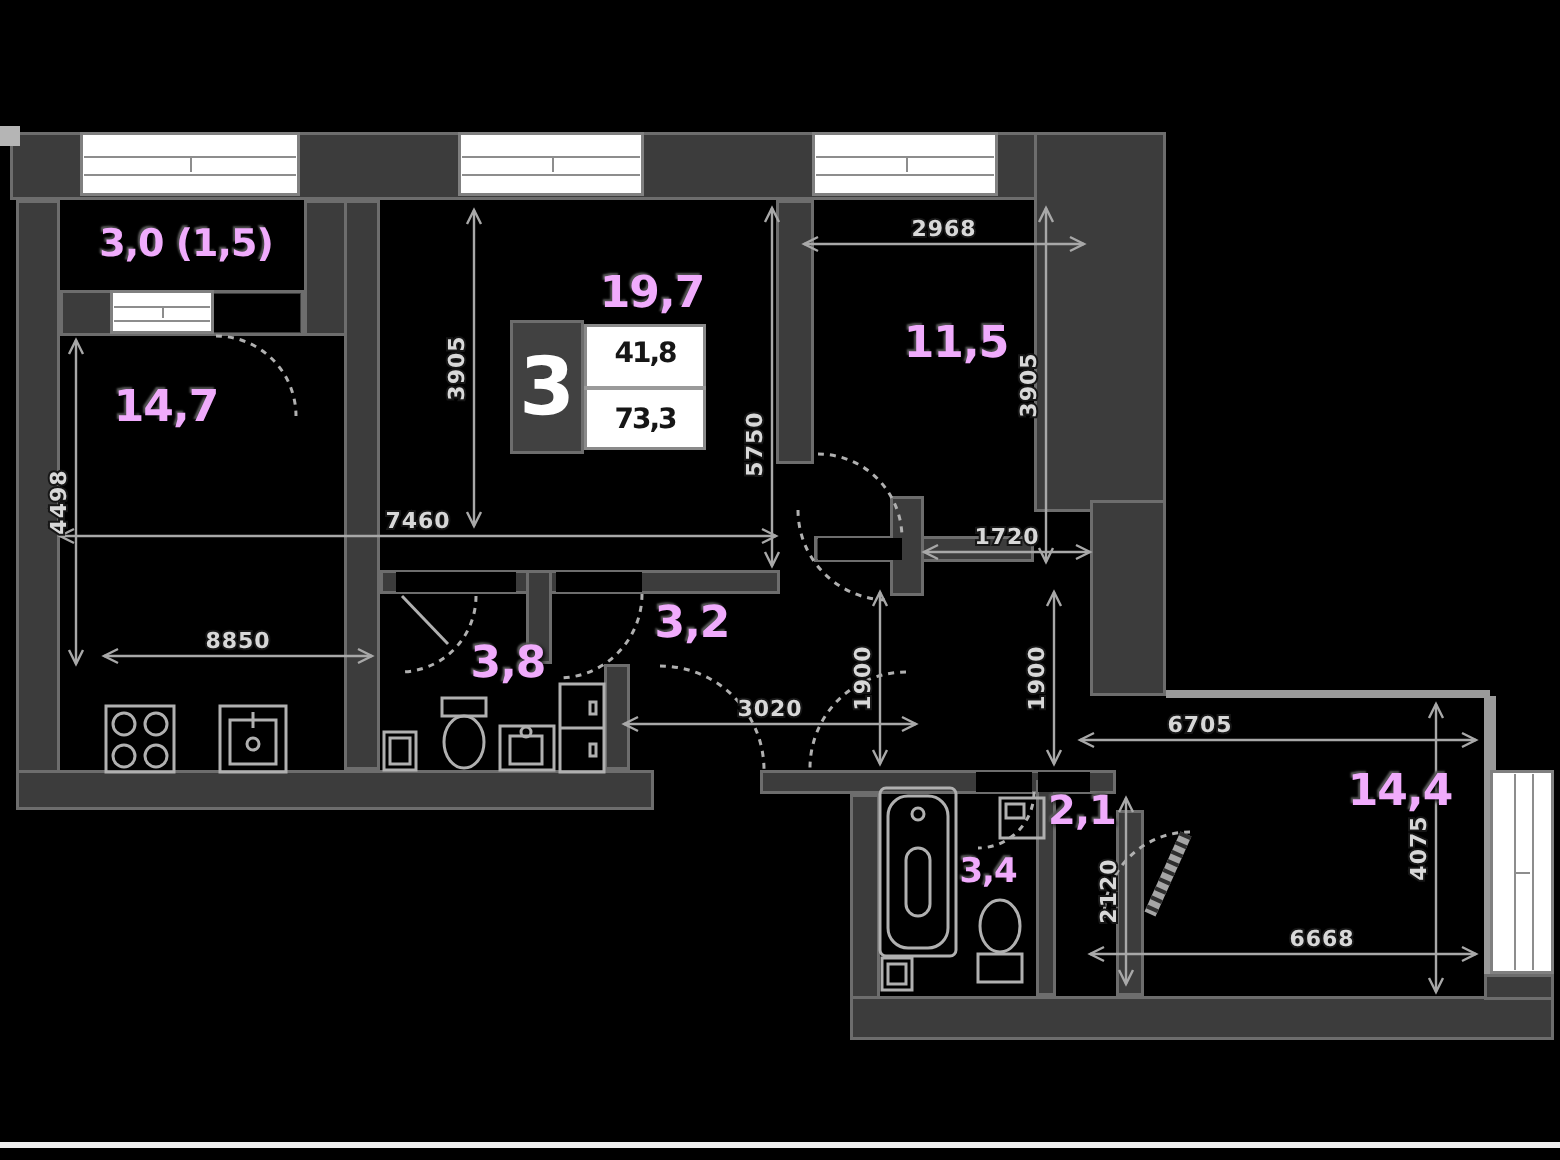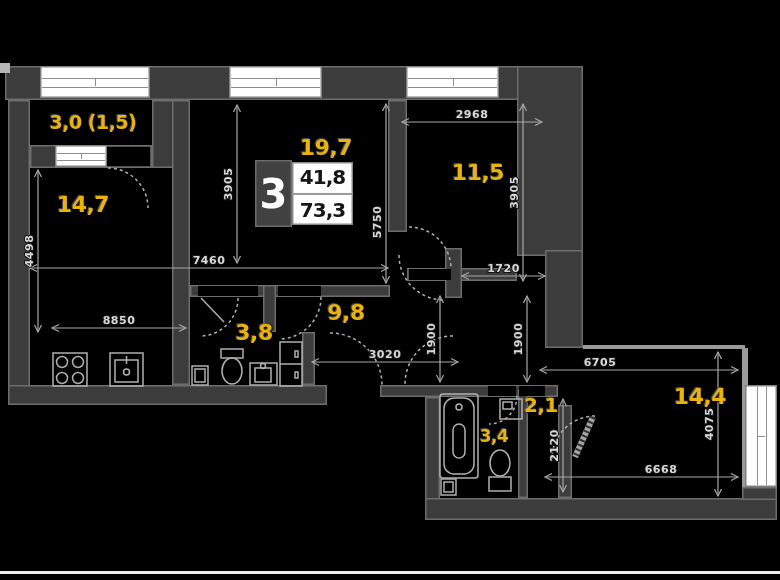--- a/index.html
+++ b/index.html
@@ -9,32 +9,32 @@
   .wall-thin{position:absolute;background:#9a9a9a;}
   .opening{position:absolute;background:#000;}
   .cap{position:absolute;background:#b5b5b5;}
   .window{position:absolute;background:#fff;box-shadow:inset 0 0 0 1.5px #808080;}
   .window.h::before{content:'';position:absolute;left:2px;right:2px;top:38%;height:24%;
       border-top:1px solid #8d8d8d;border-bottom:1px solid #8d8d8d;}
   .window.h::after{content:'';position:absolute;left:50%;top:38%;height:24%;width:1px;background:#8d8d8d;}
   .window.v::before{content:'';position:absolute;top:2px;bottom:2px;left:38%;width:24%;
       border-left:1px solid #8d8d8d;border-right:1px solid #8d8d8d;}
   .window.v::after{content:'';position:absolute;top:50%;left:38%;width:24%;height:1px;background:#8d8d8d;}
-  .room-label{position:absolute;transform:translate(-50%,-50%);color:#eab308;font-weight:700;
+  .room-label{position:absolute;transform:translate(-50%,-50%);color:#f0abfc;font-weight:700;
       text-shadow:1px 1px 2px #000,-1px -1px 1px #5a5a5a;white-space:nowrap;letter-spacing:-0.5px;}
   svg#overlay{position:absolute;left:0;top:0;}
   .dim-text{fill:#d8d8d8;font-size:11px;font-weight:700;paint-order:stroke;stroke:#161616;stroke-width:2px;
       letter-spacing:0.5px;}
   .info-box{position:absolute;left:255px;top:160px;display:flex;align-items:center;}
   .info-rooms{width:37px;height:67px;background:#414141;box-shadow:inset 0 0 0 1.5px #6d6d6d;
       color:#fff;font-size:40px;font-weight:700;display:flex;align-items:center;justify-content:center;}
   .info-areas{width:61px;height:63px;background:#fff;box-shadow:inset 0 0 0 1.5px #8a8a8a;
       display:flex;flex-direction:column;}
   .info-areas>div{flex:1;display:flex;align-items:center;justify-content:center;
-      color:#161616;font-size:20px;font-weight:700;letter-spacing:-1px;}
+      color:#161616;font-size:14px;font-weight:700;letter-spacing:-1px;}
   .info-area-living{border-bottom:2px solid #9a9a9a;}
   .bottom-line{position:absolute;left:0;top:571px;width:780px;height:3px;background:#efefef;}
 </style>
 </head>
 <body>
 
 <div class="plan">
 
   <div class="wall" style="left:5px;top:66px;width:578px;height:34px"></div>
   <div class="wall" style="left:8px;top:100px;width:22px;height:305px"></div>
@@ -241,17 +241,17 @@
       <div class="info-area-total">73,3</div>
     </div>
   </div>
 
   <div class="bottom-line"></div>
 <div class="room-label" style="left: 93px; top: 122px; font-size: 19px;">3,0 (1,5)</div>
     <div class="room-label" style="left: 83px; top: 204px; font-size: 22px;">14,7</div>
     <div class="room-label" style="left: 326px; top: 147px; font-size: 22px;">19,7</div>
     <div class="room-label" style="left: 478px; top: 172px; font-size: 22px;">11,5</div>
     <div class="room-label" style="left: 254px; top: 332px; font-size: 22px;">3,8</div>
-    <div class="room-label" style="left: 346px; top: 312px; font-size: 22px;">9,8</div>
+    <div class="room-label" style="left: 346px; top: 312px; font-size: 22px;">3,2</div>
     <div class="room-label" style="left: 494px; top: 436px; font-size: 17px;">3,4</div>
     <div class="room-label" style="left: 541px; top: 405px; font-size: 20px;">2,1</div>
     <div class="room-label" style="left: 700px; top: 396px; font-size: 22px;">14,4</div>
   </div>
 
 </body></html>

